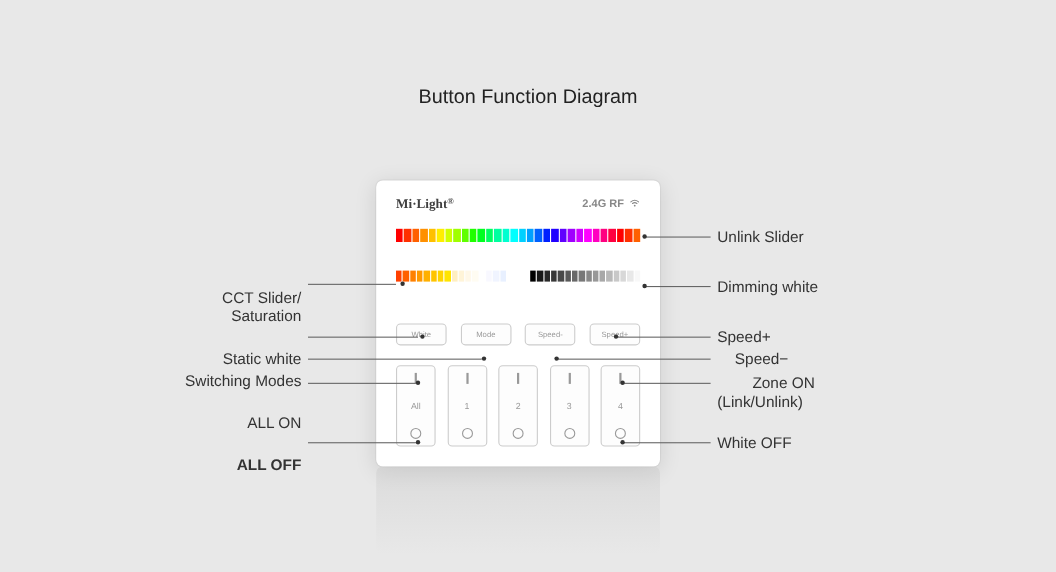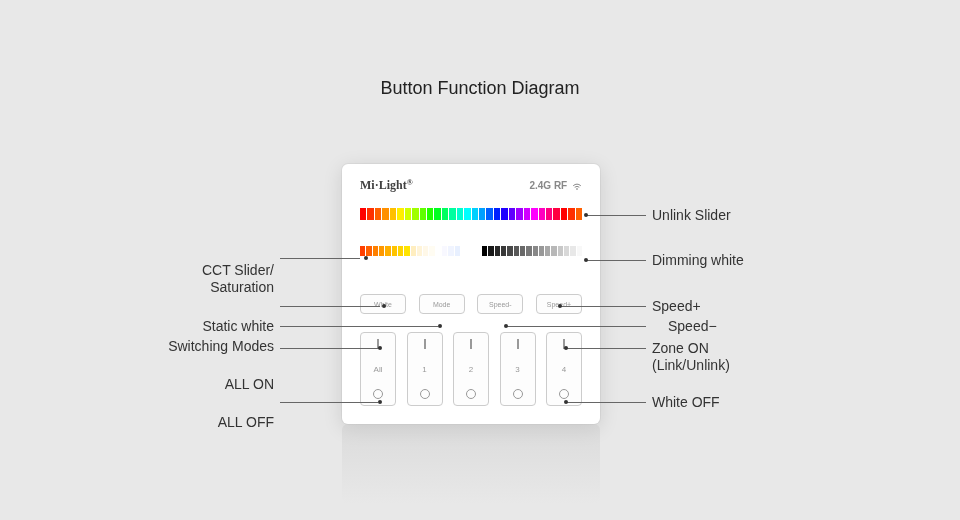--- a/index.html
+++ b/index.html
@@ -304,27 +304,27 @@
     </div>
 </div>
 
 <div class="reflection"></div>
 
 <div class="label label-left" style="top:242px; right:686px; width:130px; line-height:1.2;"><span style="white-space:pre-line; display:inline-block; text-align:right;">CCT Slider/
 Saturation</span></div>
 <div class="label label-left" style="top:298px; right:686px;">Static white</div>
 <div class="label label-left" style="top:318px; right:686px;">Switching Modes</div>
 <div class="label label-left" style="top:356px; right:686px;">ALL ON</div>
-<div class="label label-left" style="top:394px; right:686px;">ALL OFF</div>
+<div class="label label-left" style="top:394px; right:686px;font-weight:bold;">ALL OFF</div>
 
 <div class="label label-right" style="top:207px; left:652px;">Unlink Slider</div>
 <div class="label label-right" style="top:252px; left:652px;">Dimming white</div>
 <div class="label label-right" style="top:298px; left:652px;">Speed+</div>
 <div class="label label-right" style="top:318px; left:652px;margin-left:16px;">Speed−</div>
-<div class="label label-right" style="top:340px; left:652px; line-height:1.2;"><span style="white-space:pre-line;">Zone ON
+<div class="label label-right" style="top:340px; left:652px; line-height:1.2;"><span style="white-space:pre-line;margin-left:32px;">Zone ON
 (Link/Unlink)</span></div>
 <div class="label label-right" style="top:394px; left:652px;">White OFF</div>
 
 <div class="leader" style="top:258px; left:280px; width:80px;"></div>
 <div class="leader-dot" style="top:258px; left:366px;"></div>
 
 <div class="leader" style="top:306px; left:280px; width:100px;"></div>
 <div class="leader-dot" style="top:306px; left:384px;"></div>
 
 <div class="leader" style="top:326px; left:280px; width:158px;"></div>

